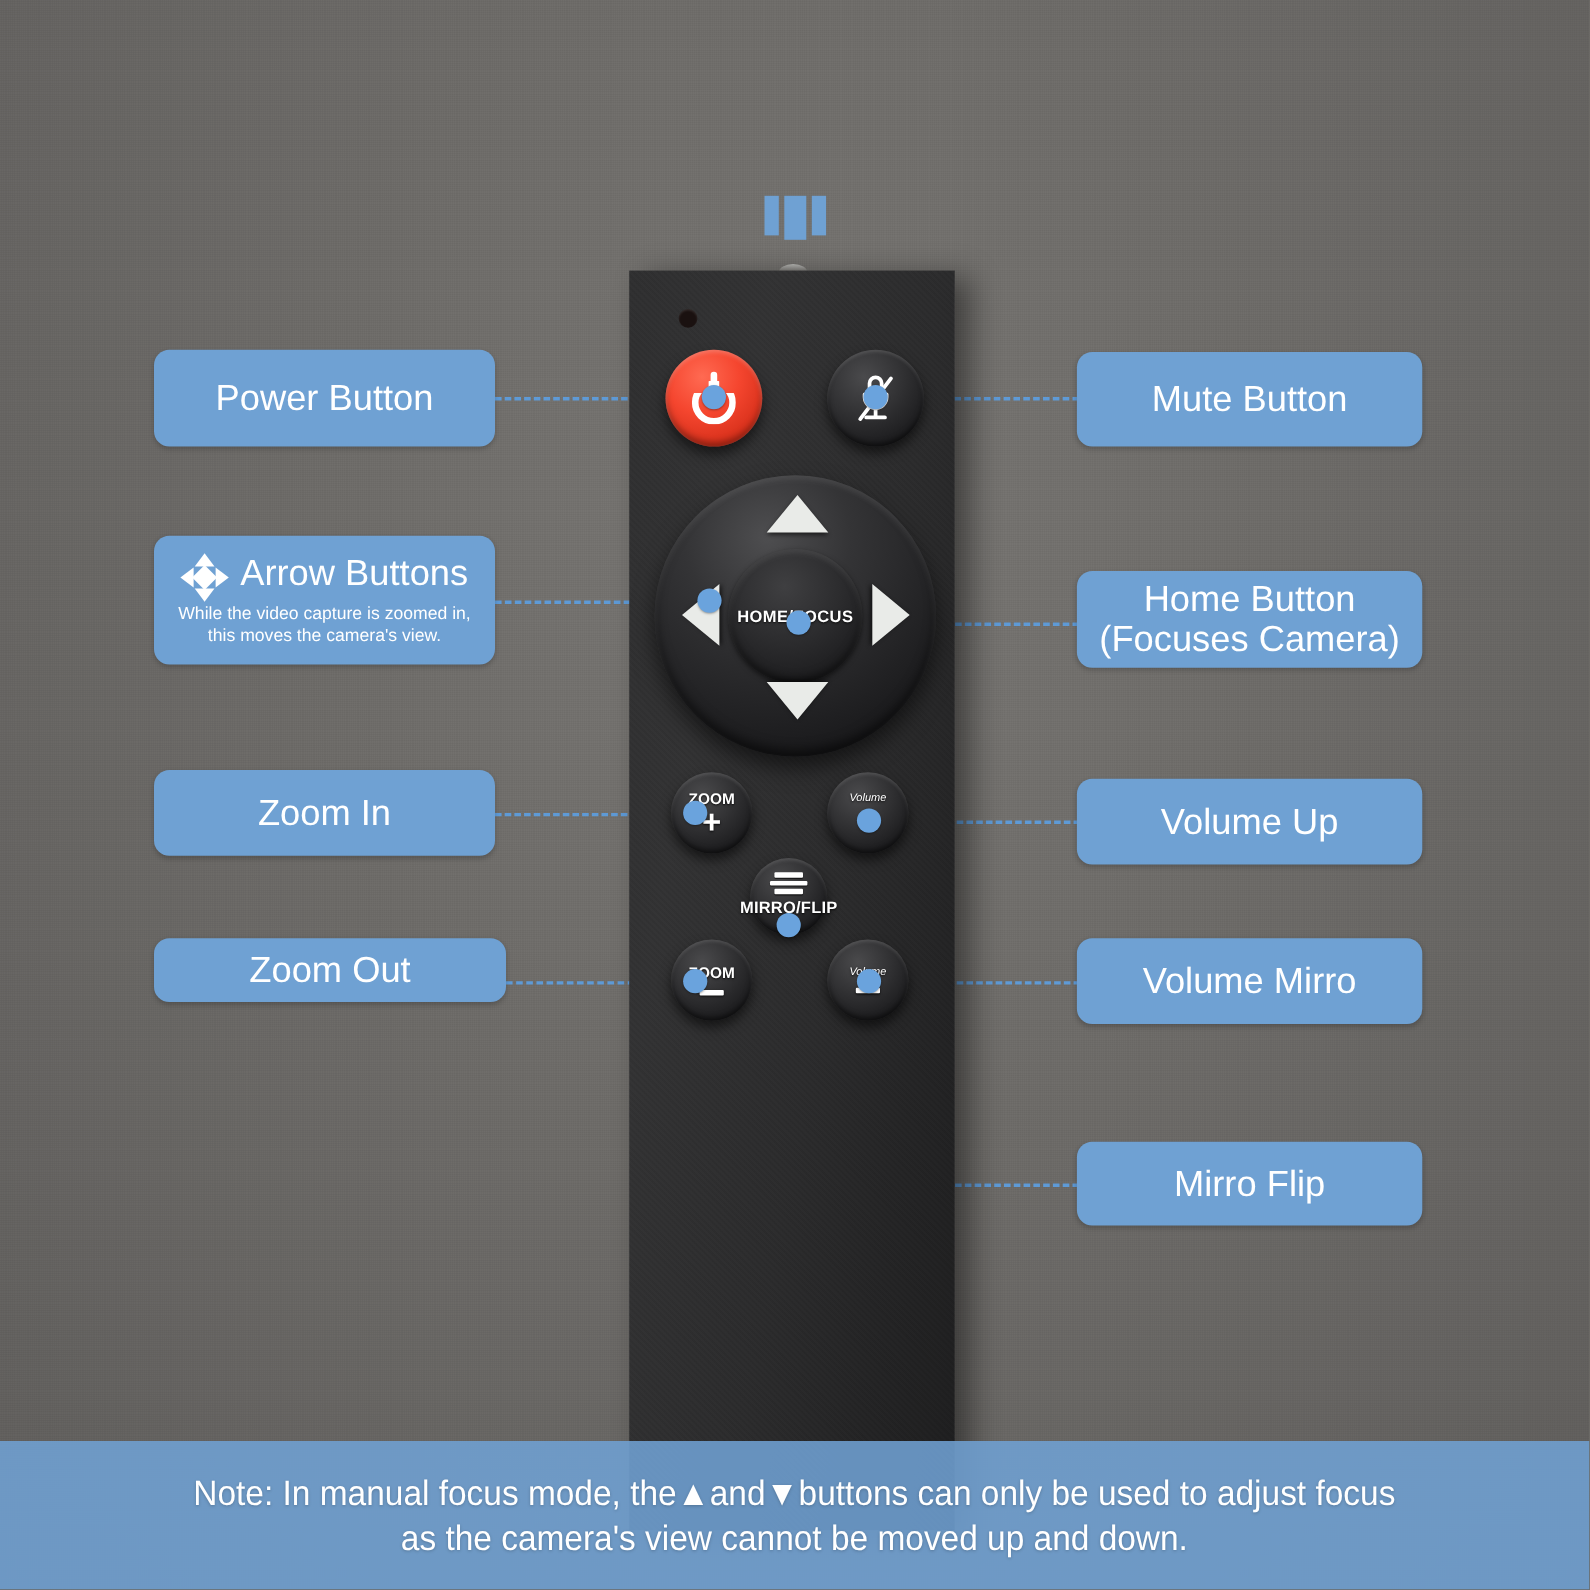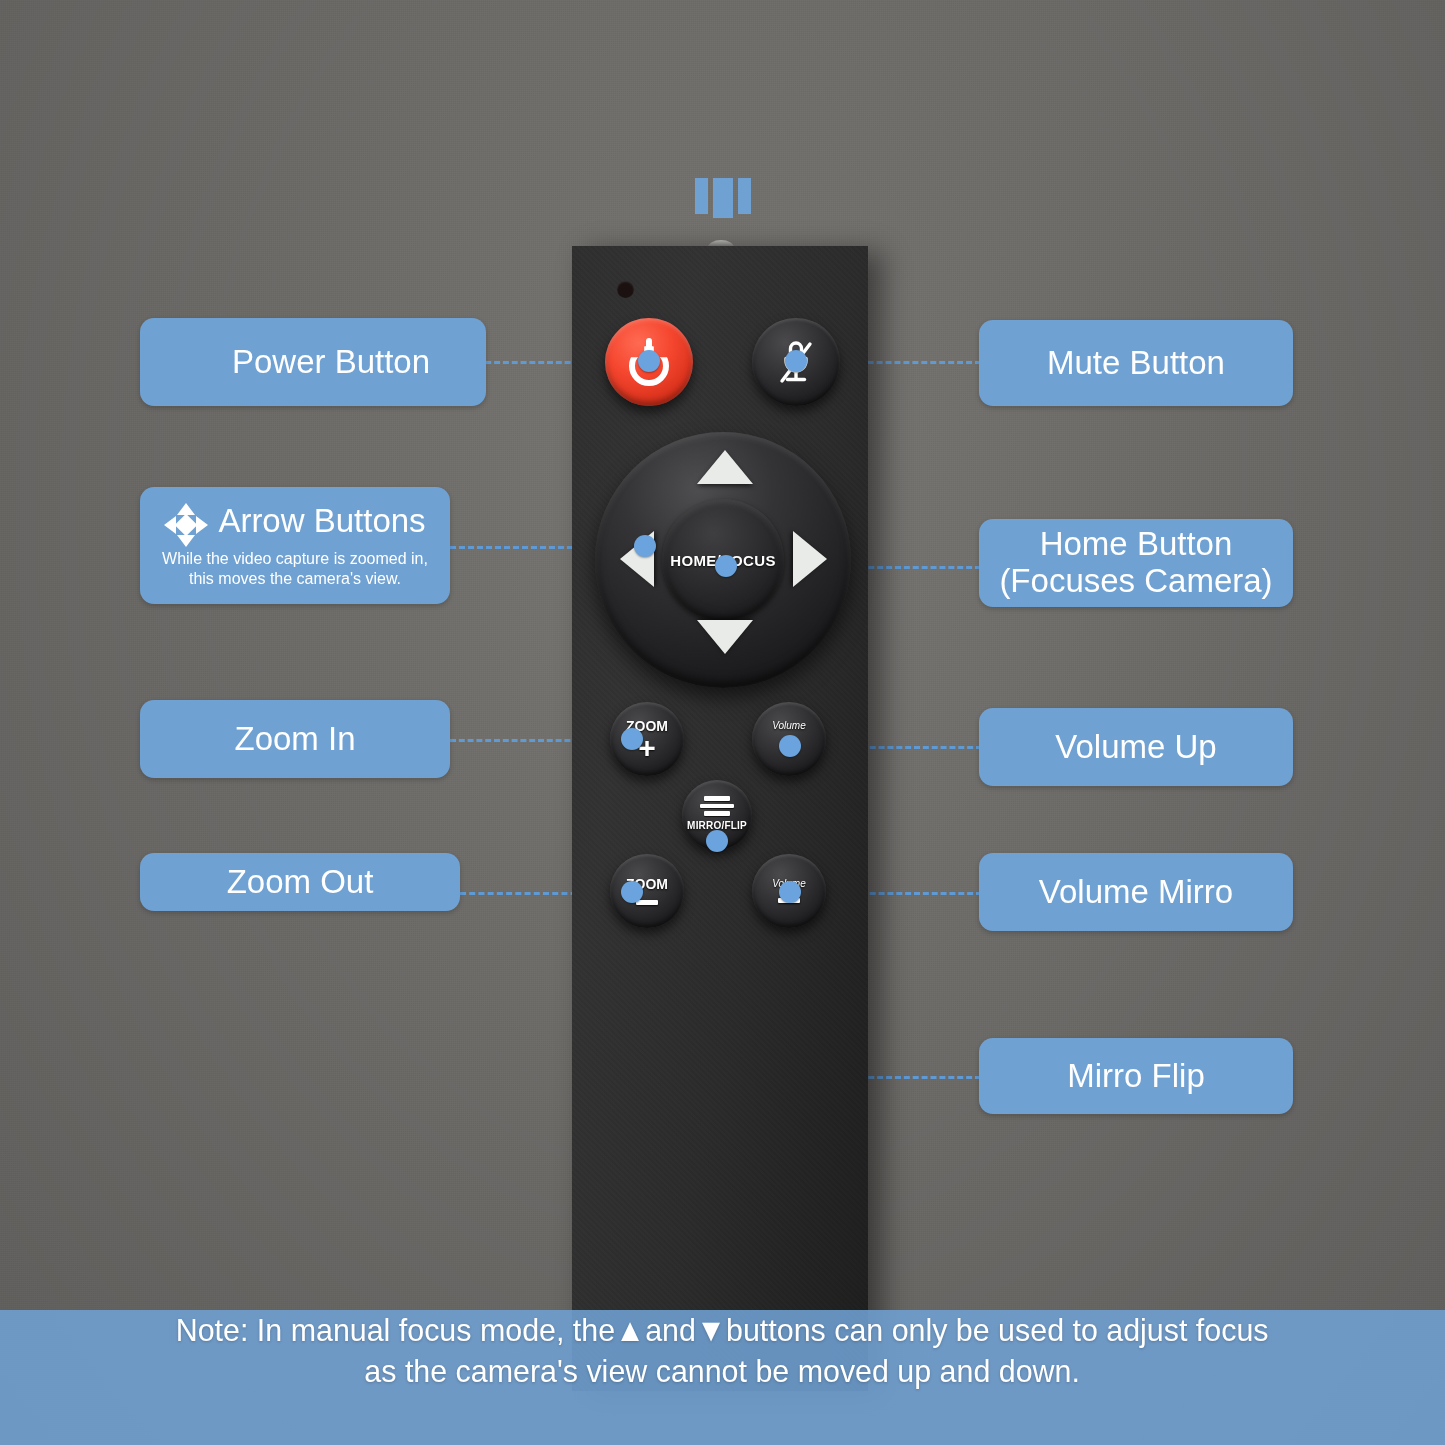--- a/index.html
+++ b/index.html
@@ -152,34 +152,34 @@
   }
   .b-top{font-size:14px;font-weight:bold;line-height:1;text-shadow:0 1px 2px rgba(0,0,0,.85);}
   .b-top.thin{font-weight:normal;font-size:10px;font-style:italic;}
   .b-plus{font-size:30px;font-weight:bold;line-height:.8;margin-top:3px;text-shadow:0 1px 2px rgba(0,0,0,.85);}
   .b-minus{width:22px;height:5px;background:#fff;margin-top:9px;border-radius:1px;box-shadow:0 1px 2px rgba(0,0,0,.8);}
   .mirror-glyph{display:flex;flex-direction:column;align-items:center;gap:3px;margin-top:-4px;}
   .mirror-glyph .mb{background:#fff;border-radius:1px;box-shadow:0 1px 1px rgba(0,0,0,.7);}
   .mirror-glyph .mb1{width:26px;height:5px;}
   .mirror-glyph .mb2{width:34px;height:4px;}
   .mirror-glyph .mb3{width:26px;height:5px;}
-  .mirror-text{font-size:10px;font-weight:bold;letter-spacing:.2px;margin-top:4px;text-shadow:0 1px 2px rgba(0,0,0,.9);}
+  .mirror-text{font-size:15px;font-weight:bold;letter-spacing:.2px;margin-top:4px;text-shadow:0 1px 2px rgba(0,0,0,.9);}
 
   
   .callout{
     position:absolute;background:#6fa1d3;border-radius:14px;
     color:#ffffff;display:flex;flex-direction:column;align-items:center;justify-content:center;
     box-shadow:0 2px 5px rgba(0,0,0,.2);
     text-align:center;
   }
   .callout .main{font-size:33px;line-height:1.12;}
   .callout .sub{font-size:16px;line-height:1.2;margin-top:2px;}
   .callout .two-line{font-size:33px;line-height:1.12;}
 
-  .c-power{left:140px;top:318px;width:310px;height:88px;padding-left:36px;}
+  .c-power{left:140px;top:318px;width:310px;height:88px;}
   .c-arrows{left:140px;top:487px;width:310px;height:117px;}
   .c-zoomin{left:140px;top:700px;width:310px;height:78px;}
   .c-zoomout{left:140px;top:853px;width:320px;height:58px;}
   .c-mute{left:979px;top:320px;width:314px;height:86px;}
   .c-home{left:979px;top:519px;width:314px;height:88px;}
   .c-volup{left:979px;top:708px;width:314px;height:78px;}
   .c-voldown{left:979px;top:853px;width:314px;height:78px;}
   .c-mirror{left:979px;top:1038px;width:314px;height:76px;}
 
   .arrow-row{display:flex;gap:10px;}
@@ -193,21 +193,21 @@
 
   
   .conn{position:absolute;border-top:3px dashed #5e9ad6;height:0;}
   .connv{position:absolute;border-left:3px dashed #5e9ad6;width:0;}
   .node{position:absolute;width:22px;height:22px;border-radius:50%;background:#6aa3dd;box-shadow:0 1px 2px rgba(0,0,0,.35);}
 
   
   .note{
     position:absolute;left:0;top:1310px;width:1445px;height:135px;
     background:rgba(111,161,211,.88);
-    display:flex;justify-content:center;
+    display:flex;align-items:center;justify-content:center;
   }
   .note-text{
     color:#ffffff;font-size:32px;line-height:1.28;text-align:center;
     text-shadow:0 1px 3px rgba(0,0,0,.22);
     transform:scaleX(.95);
     white-space:pre-line;
   }
 </style>
 </head>
 <body>

